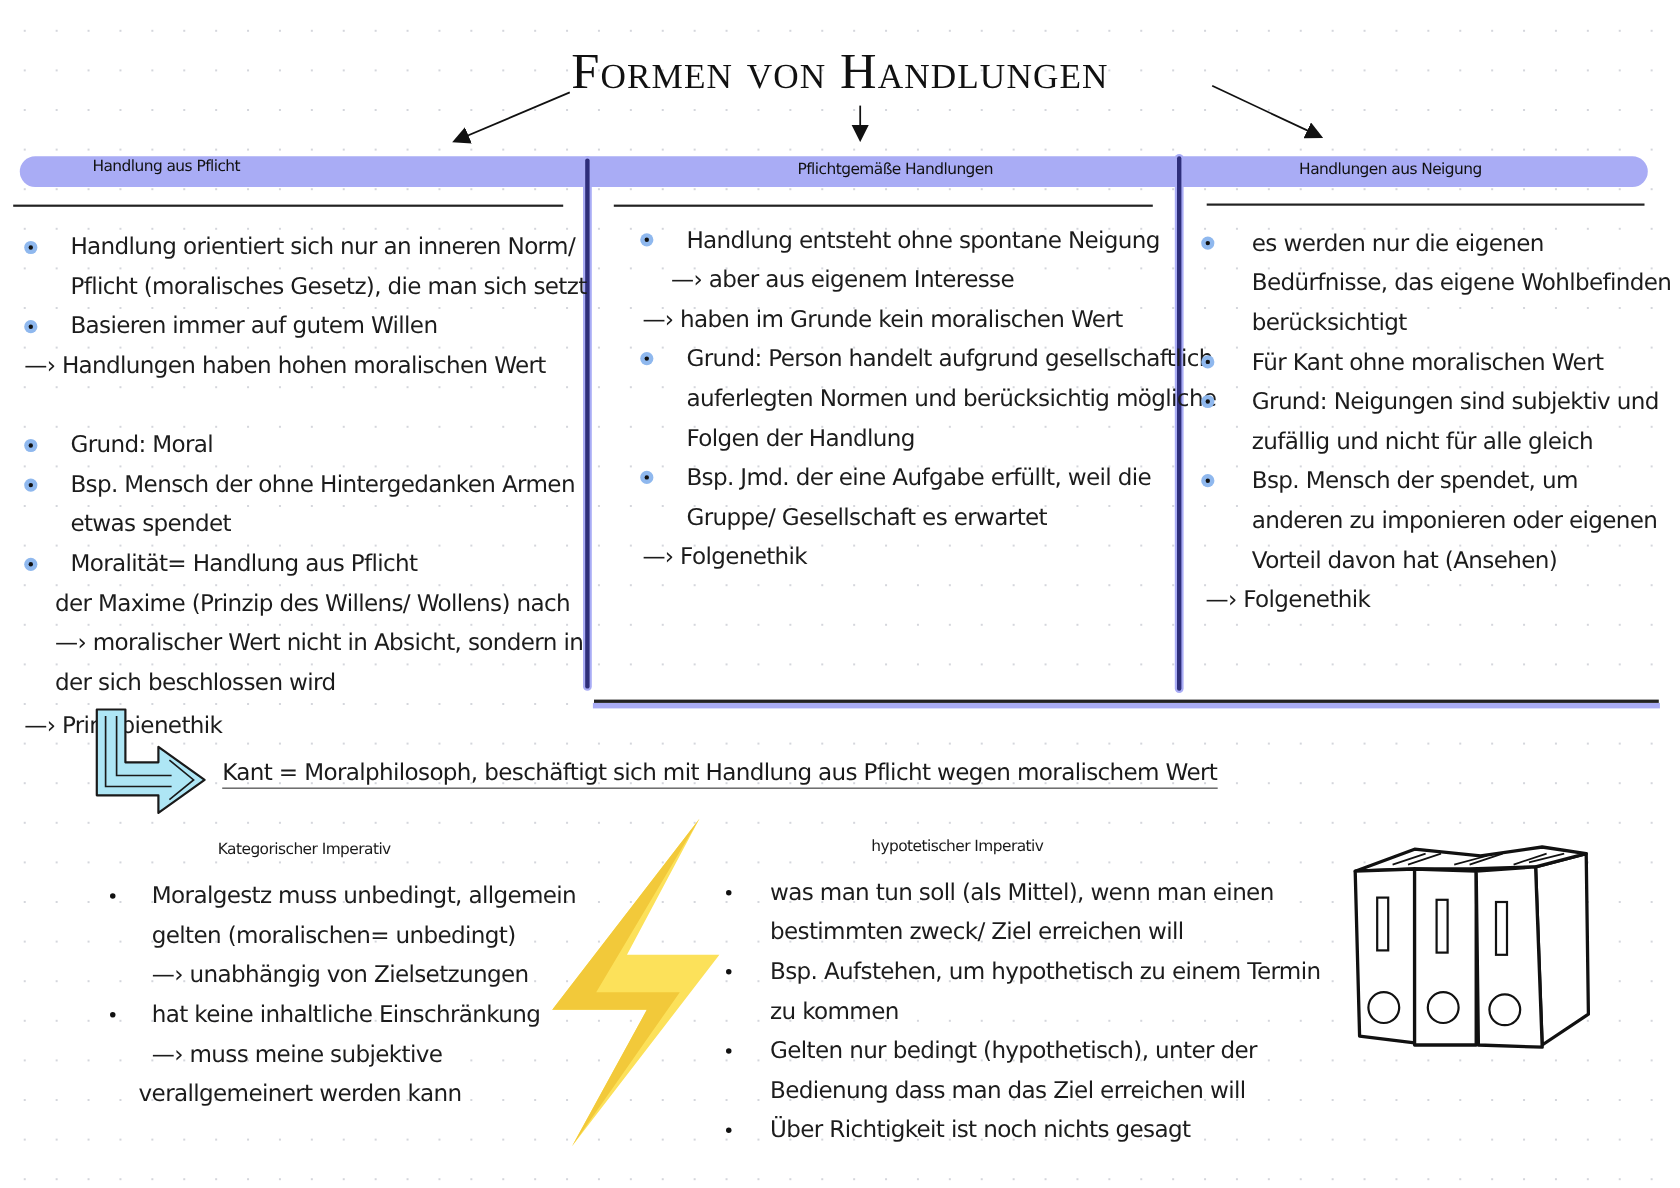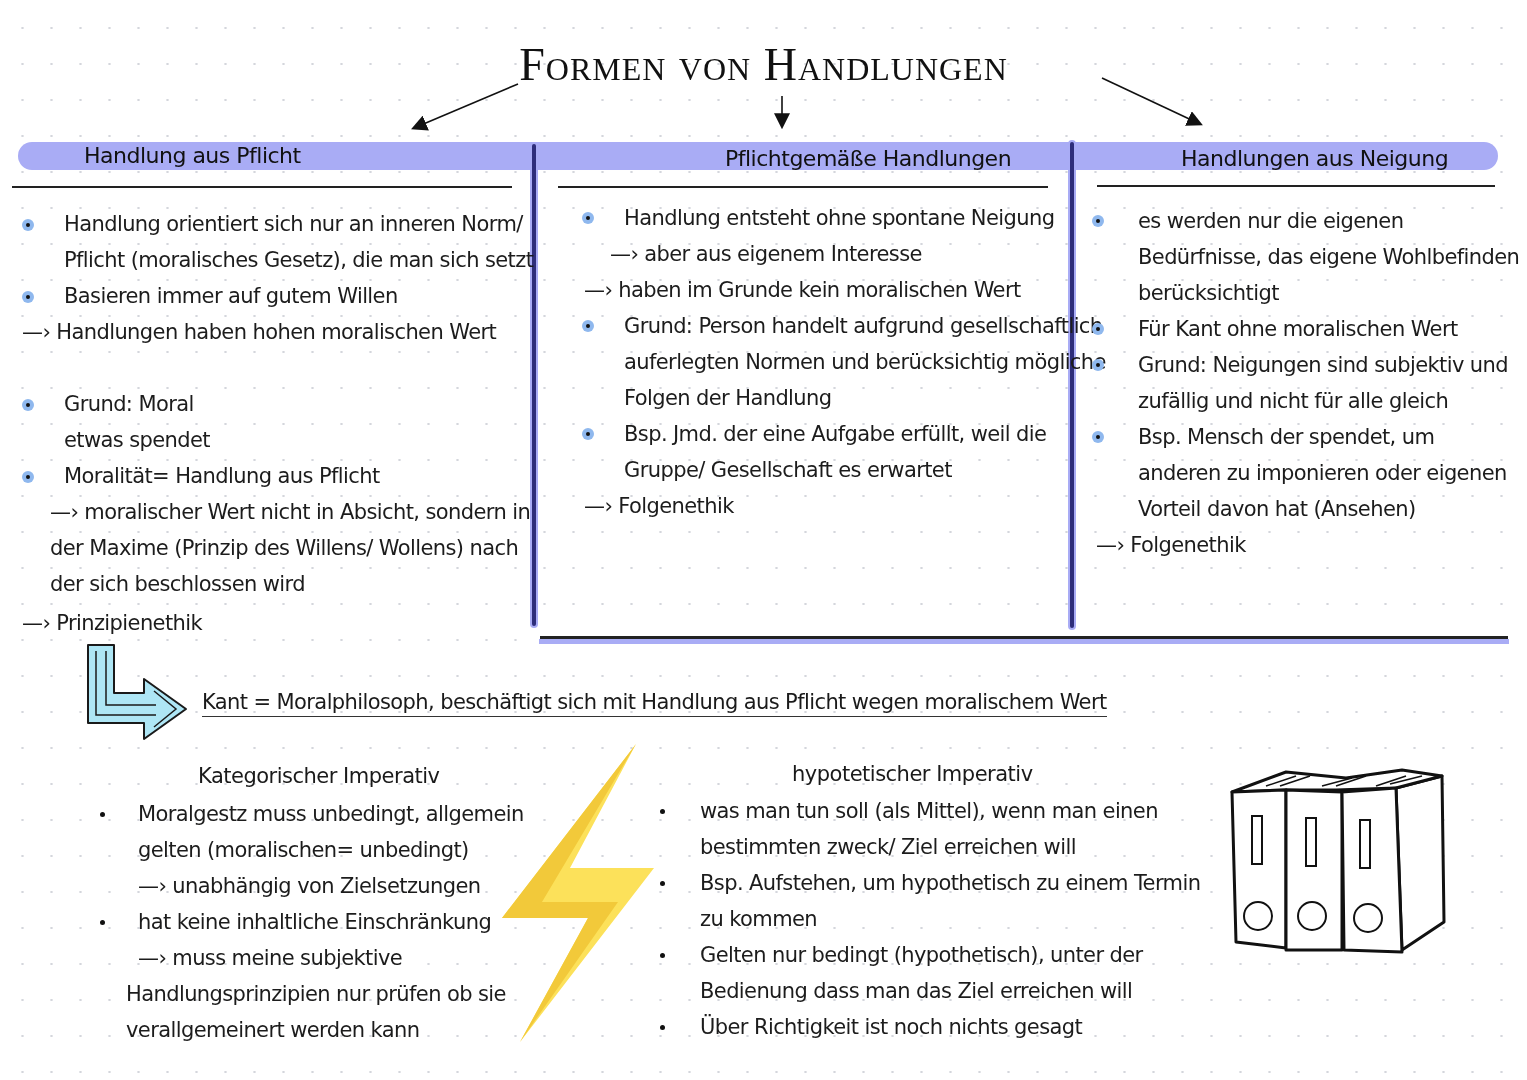--- a/index.html
+++ b/index.html
@@ -16,21 +16,21 @@
     .title {
       left:0; width:1527px; top:38px; text-align:center;
       font-family: "Liberation Serif", "DejaVu Serif", serif;
       font-size:46px; font-variant: small-caps; letter-spacing:1px; color:#111;
     }
     .band {
       left:18px; top:142px; width:1480px; height:28px;
       background:#a9acf5; border-radius:14px;
     }
     .col-head {
-      font-size:22px; color:#111; white-space:nowrap; letter-spacing:-0.5px;
+      font-size:14px; color:#111; white-space:nowrap; letter-spacing:-0.5px;
     }
     .hline { height:2px; background:#222; }
     .vdiv {
       width:4px; background:#2e2e7a; box-shadow: 0 0 0 2px #a9acf5;
       border-radius:2px;
     }
     .bottom-line {
       left:540px; top:636px; width:968px; height:3px; background:#222;
       box-shadow: 0 4px 0 1px #a9acf5;
     }
@@ -47,21 +47,21 @@
       content:""; position:absolute; left:4px; top:4px; width:4px; height:4px;
       border-radius:50%; background:#111;
     }
     .bullet-black {
       position:absolute; width:5px; height:5px; border-radius:50%; background:#111;
     }
     .kant-line {
       font-size:21px; letter-spacing:-0.6px; white-space:nowrap;
       border-bottom:1.5px solid #333; padding-bottom:2px;
     }
-    .sub-title { font-size:21px; letter-spacing:-0.5px; white-space:nowrap;text-align:center; }
+    .sub-title { font-size:14px; letter-spacing:-0.5px; white-space:nowrap;text-align:center; }
   </style>
 </head>
 <body>
 
 <div class="abs title">Formen von Handlungen</div>
 
 <svg class="abs" style="left:400px;top:70px;" width="820" height="70">
   <defs>
     <marker id="ah" markerWidth="10" markerHeight="10" refX="8" refY="5" orient="auto">
       <path d="M0,0 L10,5 L0,10 z" fill="#111"></path>
@@ -85,24 +85,25 @@
 <div class="abs vdiv" style="left:532px;top:144px;height:482px;"></div>
 <div class="abs vdiv" style="left:1070px;top:142px;height:486px;"></div>
 <div class="abs bottom-line"></div>
 
 <ul class="abs list" style="left:22px;top:206px;">
   <li style="padding-left:42px;"><span class="bullet-blue" style="left:0;top:13px;"></span><span>Handlung orientiert sich nur an inneren Norm/</span></li>
   <li style="padding-left:42px;"><span>Pflicht (moralisches Gesetz), die man sich setzt</span></li>
   <li style="padding-left:42px;"><span class="bullet-blue" style="left:0;top:13px;"></span><span>Basieren immer auf gutem Willen</span></li>
   <li style="padding-left:0;"><span>—› Handlungen haben hohen moralischen Wert</span></li>
   <li style="padding-left:42px;margin-top:36px;"><span class="bullet-blue" style="left:0;top:13px;"></span><span>Grund: Moral</span></li>
+  <li style="padding-left:42px;"><span class="bullet-blue" style="left:0;top:13px;"></span><span>Bsp. Mensch der ohne Hintergedanken Armen</span></li>
   <li style="padding-left:42px;"><span>etwas spendet</span></li>
   <li style="padding-left:42px;"><span class="bullet-blue" style="left:0;top:13px;"></span><span>Moralität= Handlung aus Pflicht</span></li>
+  <li style="padding-left:28px;"><span>der Maxime (Prinzip des Willens/ Wollens) nach</span></li>
   <li style="padding-left:28px;"><span>—› moralischer Wert nicht in Absicht, sondern in</span></li>
-  <li style="padding-left:28px;"><span>der Maxime (Prinzip des Willens/ Wollens) nach</span></li>
   <li style="padding-left:28px;"><span>der sich beschlossen wird</span></li>
   <li style="padding-left:0;margin-top:3px;"><span>—› Prinzipienethik</span></li>
 </ul>
 
 <ul class="abs list" style="left:582px;top:200px;">
   <li style="padding-left:42px;"><span class="bullet-blue" style="left:0;top:12px;"></span><span>Handlung entsteht ohne spontane Neigung</span></li>
   <li style="padding-left:28px;"><span>—› aber aus eigenem Interesse</span></li>
   <li style="padding-left:2px;"><span>—› haben im Grunde kein moralischen Wert</span></li>
   <li style="padding-left:42px;"><span class="bullet-blue" style="left:0;top:12px;"></span><span>Grund: Person handelt aufgrund gesellschaftlich</span></li>
   <li style="padding-left:42px;"><span>auferlegten Normen und berücksichtig mögliche</span></li>
@@ -134,21 +135,20 @@
 
 <div class="abs kant-line" style="left:202px;top:690px;">Kant = Moralphilosoph, beschäftigt sich mit Handlung aus Pflicht wegen moralischem Wert</div>
 
 <div class="abs sub-title" style="left:198px;top:764px;">Kategorischer Imperativ</div>
 <ul class="abs list" style="left:98px;top:796px;">
   <li style="padding-left:40px;"><span class="bullet-black" style="left:2px;top:16px;"></span><span>Moralgestz muss unbedingt, allgemein</span></li>
   <li style="padding-left:40px;"><span>gelten (moralischen= unbedingt)</span></li>
   <li style="padding-left:40px;"><span>—› unabhängig von Zielsetzungen</span></li>
   <li style="padding-left:40px;"><span class="bullet-black" style="left:2px;top:16px;"></span><span>hat keine inhaltliche Einschränkung</span></li>
   <li style="padding-left:40px;"><span>—› muss meine subjektive</span></li>
-  <li style="padding-left:28px;"><span>Handlungsprinzipien nur prüfen ob sie</span></li>
   <li style="padding-left:28px;"><span>verallgemeinert werden kann</span></li>
 </ul>
 
 <svg class="abs" style="left:498px;top:742px;" width="160" height="302">
   <polygon points="138,2 4,176 90,176 22,300 156,126 72,126" fill="#fce15a"></polygon>
   <polygon points="138,2 4,176 90,176 22,300 120,160 44,160" fill="#f2c93a"></polygon>
 </svg>
 
 <div class="abs sub-title" style="left:792px;top:762px;">hypotetischer Imperativ</div>
 <ul class="abs list" style="left:660px;top:793px;">

